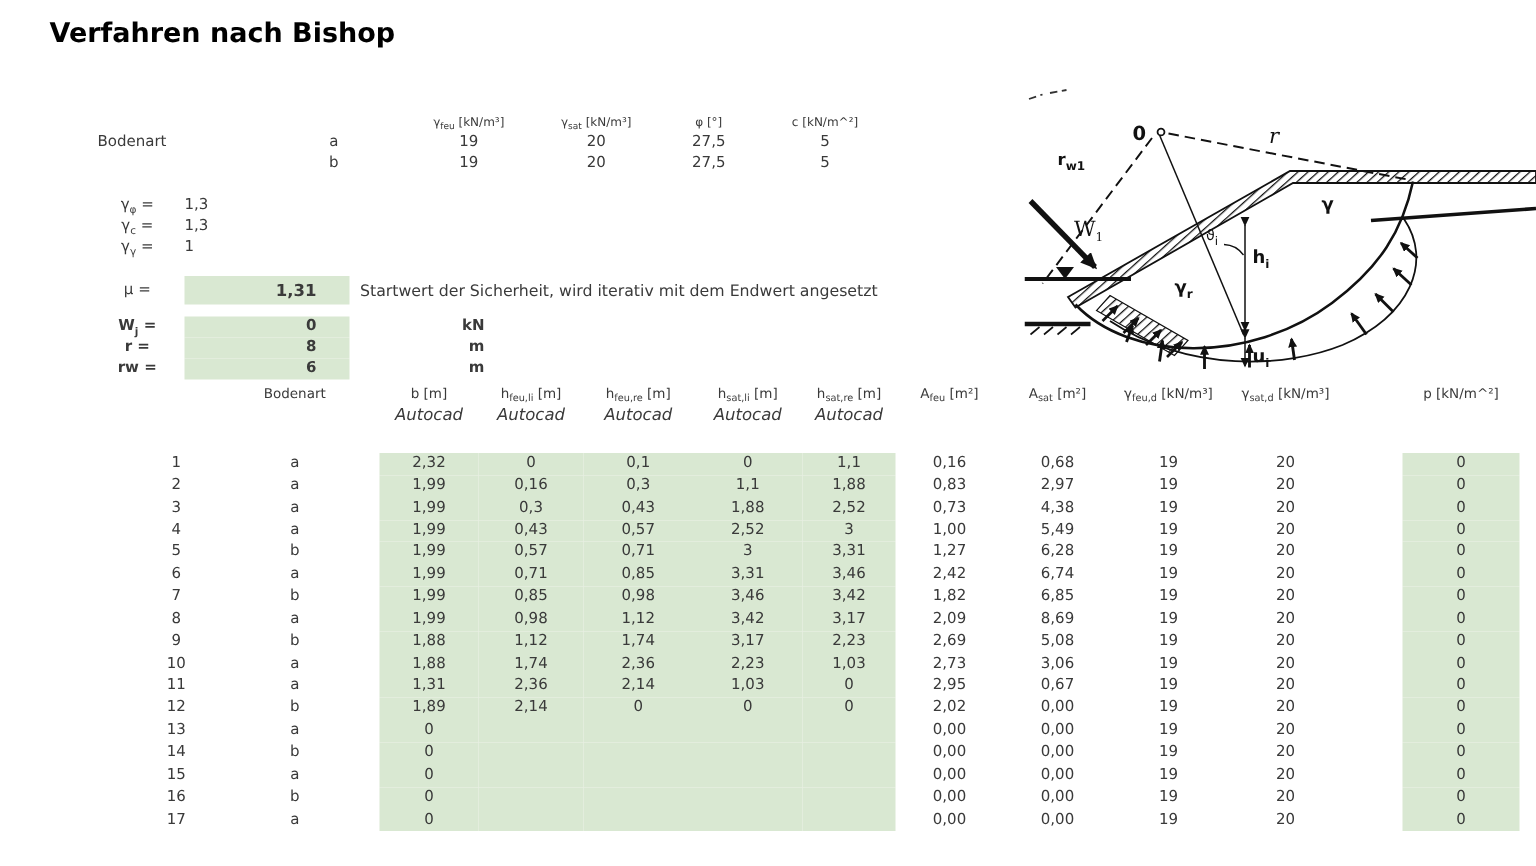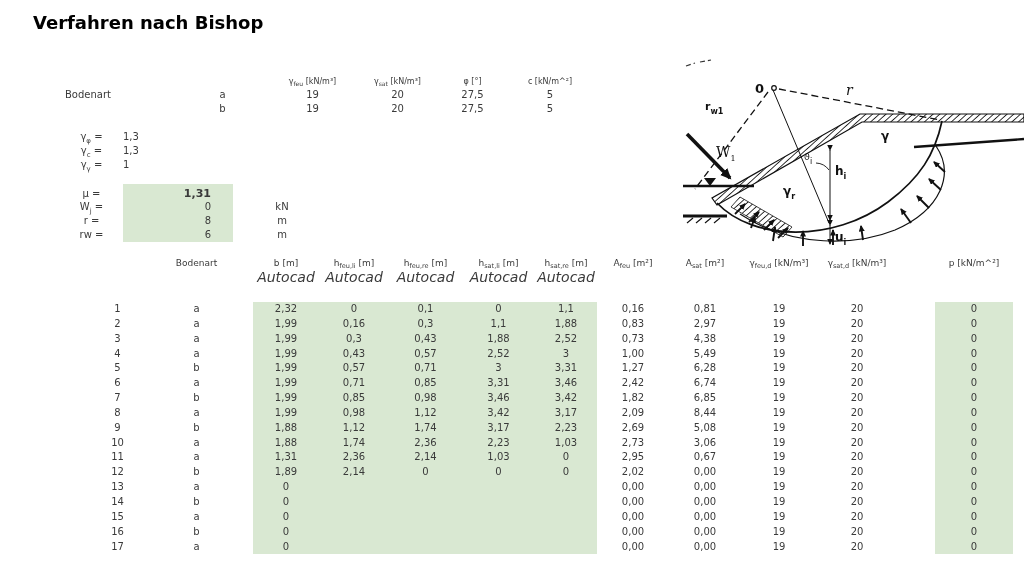--- a/index.html
+++ b/index.html
@@ -12,36 +12,36 @@
         grid-template-columns:115px 95px 85px 85px 65px 90px;grid-auto-rows:14px;
         font-size:10px;line-height:14px;}
   #soil .shdr{font-size:8px;text-align:center;line-height:16px;}
   #soil .shdr .sb{font-size:6px;top:2px;}
   #soil .slab{text-align:left;padding-left:5px;}
   #soil .sval,#soil .sname{text-align:center;}
   
   .kvgrid{position:absolute;left:60px;display:grid;grid-template-columns:63px 110px 90px;
           grid-auto-rows:14px;font-size:10px;line-height:14px;}
   #factors{top:130px;}
-  #params{top:200px;}
+  #params{top:211px;font-weight:bold;}
   #mu{top:184px;grid-auto-rows:19px;line-height:19px;}
   .kl{text-align:center;}
   .kv{padding-right:18px;}
   .kvg{background:var(--hl);text-align:right;padding-right:22px;}
   #mu .kvg{font-weight:bold;font-size:11px;}
-  .ku{text-align:center;padding-left:8px;}
+  .ku{text-align:right;padding-left:8px;}
   .mu-note{position:absolute;left:240px;top:188px;font-size:10.5px;}
   
   #mt{position:absolute;left:95px;top:256px;display:grid;
       grid-template-columns:45px 113px 66px 70px 73px 73px 62px 72px 72px 76px 80px 38px 78px;
       font-size:10px;text-align:center;}
   #mt div{overflow:hidden;white-space:nowrap;}
   #mt .hd{height:15px;line-height:15px;font-size:9px;}
   #mt .hd .sb{font-size:6.5px;top:2px;}
-  #mt .ac{height:13px;line-height:12px;font-style:italic;font-size:14px;}
+  #mt .ac{height:13px;line-height:12px;font-style:italic;font-size:11px;}
   #mt .gp{height:18px;}
   #mt .dr{height:14.85px;line-height:14.85px;}
   .g{background:var(--hl);}
   
   #diag{position:absolute;left:683px;top:42px;}
   #diag text{font-family:"DejaVu Sans",sans-serif;fill:#111;}
   .serif{font-family:"DejaVu Serif",serif !important;}
 </style>
 </head>
 <body>
@@ -78,20 +78,21 @@
       <div></div>
       <div class="kl"><span>γ</span><span class="sb">γ</span><span> =</span></div>
       <div class="kv">1</div>
       <div></div>
     </div>
   <div id="mu" class="kvgrid">
       <div class="kl"><span>μ</span><span> =</span></div>
       <div class="kvg">1,31</div>
       <div></div>
     </div>
+  <div class="mu-note">Startwert der Sicherheit, wird iterativ mit dem Endwert angesetzt</div>
   <div id="params" class="kvgrid">
       <div class="kl"><span>W</span><span class="sb">j</span><span> =</span></div>
       <div class="kvg">0</div>
       <div class="ku">kN</div>
       <div class="kl"><span>r</span><span> =</span></div>
       <div class="kvg">8</div>
       <div class="ku">m</div>
       <div class="kl"><span>rw</span><span> =</span></div>
       <div class="kvg">6</div>
       <div class="ku">m</div>
@@ -138,21 +139,21 @@
       <div class="gp"></div>
       <div class="gp"></div>
       <div class="dr">1</div>
       <div class="dr">a</div>
       <div class="dr g">2,32</div>
       <div class="dr g">0</div>
       <div class="dr g">0,1</div>
       <div class="dr g">0</div>
       <div class="dr g">1,1</div>
       <div class="dr">0,16</div>
-      <div class="dr">0,81</div>
+      <div class="dr">0,68</div>
       <div class="dr">19</div>
       <div class="dr">20</div>
       <div class="dr"></div>
       <div class="dr g">0</div>
       <div class="dr">2</div>
       <div class="dr">a</div>
       <div class="dr g">1,99</div>
       <div class="dr g">0,16</div>
       <div class="dr g">0,3</div>
       <div class="dr g">1,1</div>
@@ -229,21 +230,21 @@
       <div class="dr"></div>
       <div class="dr g">0</div>
       <div class="dr">8</div>
       <div class="dr">a</div>
       <div class="dr g">1,99</div>
       <div class="dr g">0,98</div>
       <div class="dr g">1,12</div>
       <div class="dr g">3,42</div>
       <div class="dr g">3,17</div>
       <div class="dr">2,09</div>
-      <div class="dr">8,44</div>
+      <div class="dr">8,69</div>
       <div class="dr">19</div>
       <div class="dr">20</div>
       <div class="dr"></div>
       <div class="dr g">0</div>
       <div class="dr">9</div>
       <div class="dr">b</div>
       <div class="dr g">1,88</div>
       <div class="dr g">1,12</div>
       <div class="dr g">1,74</div>
       <div class="dr g">3,17</div>

